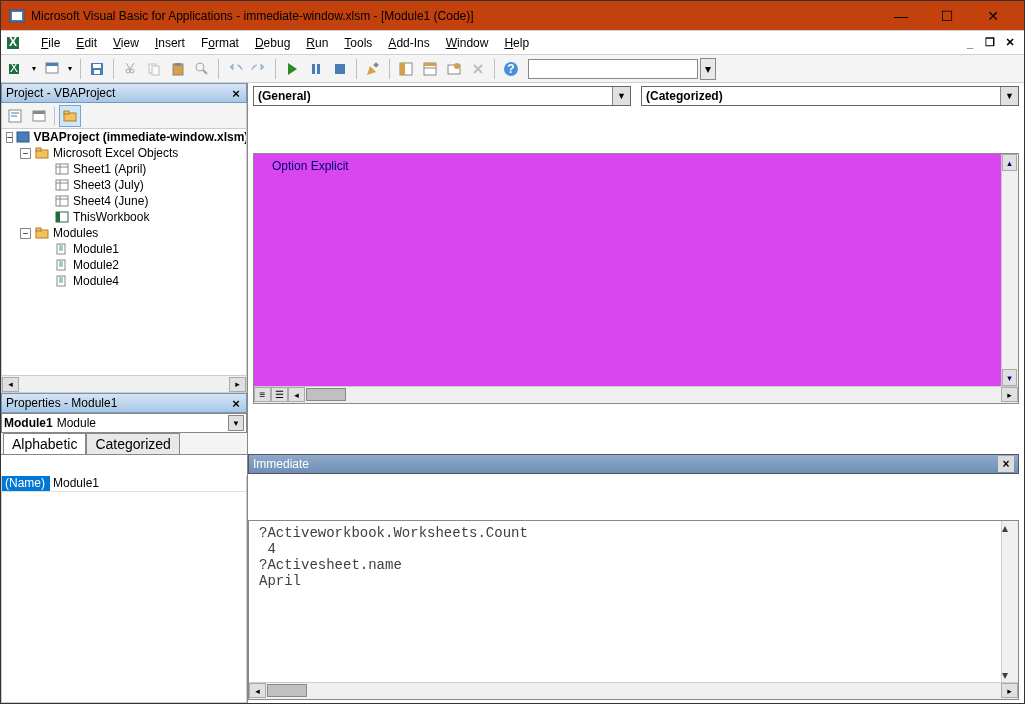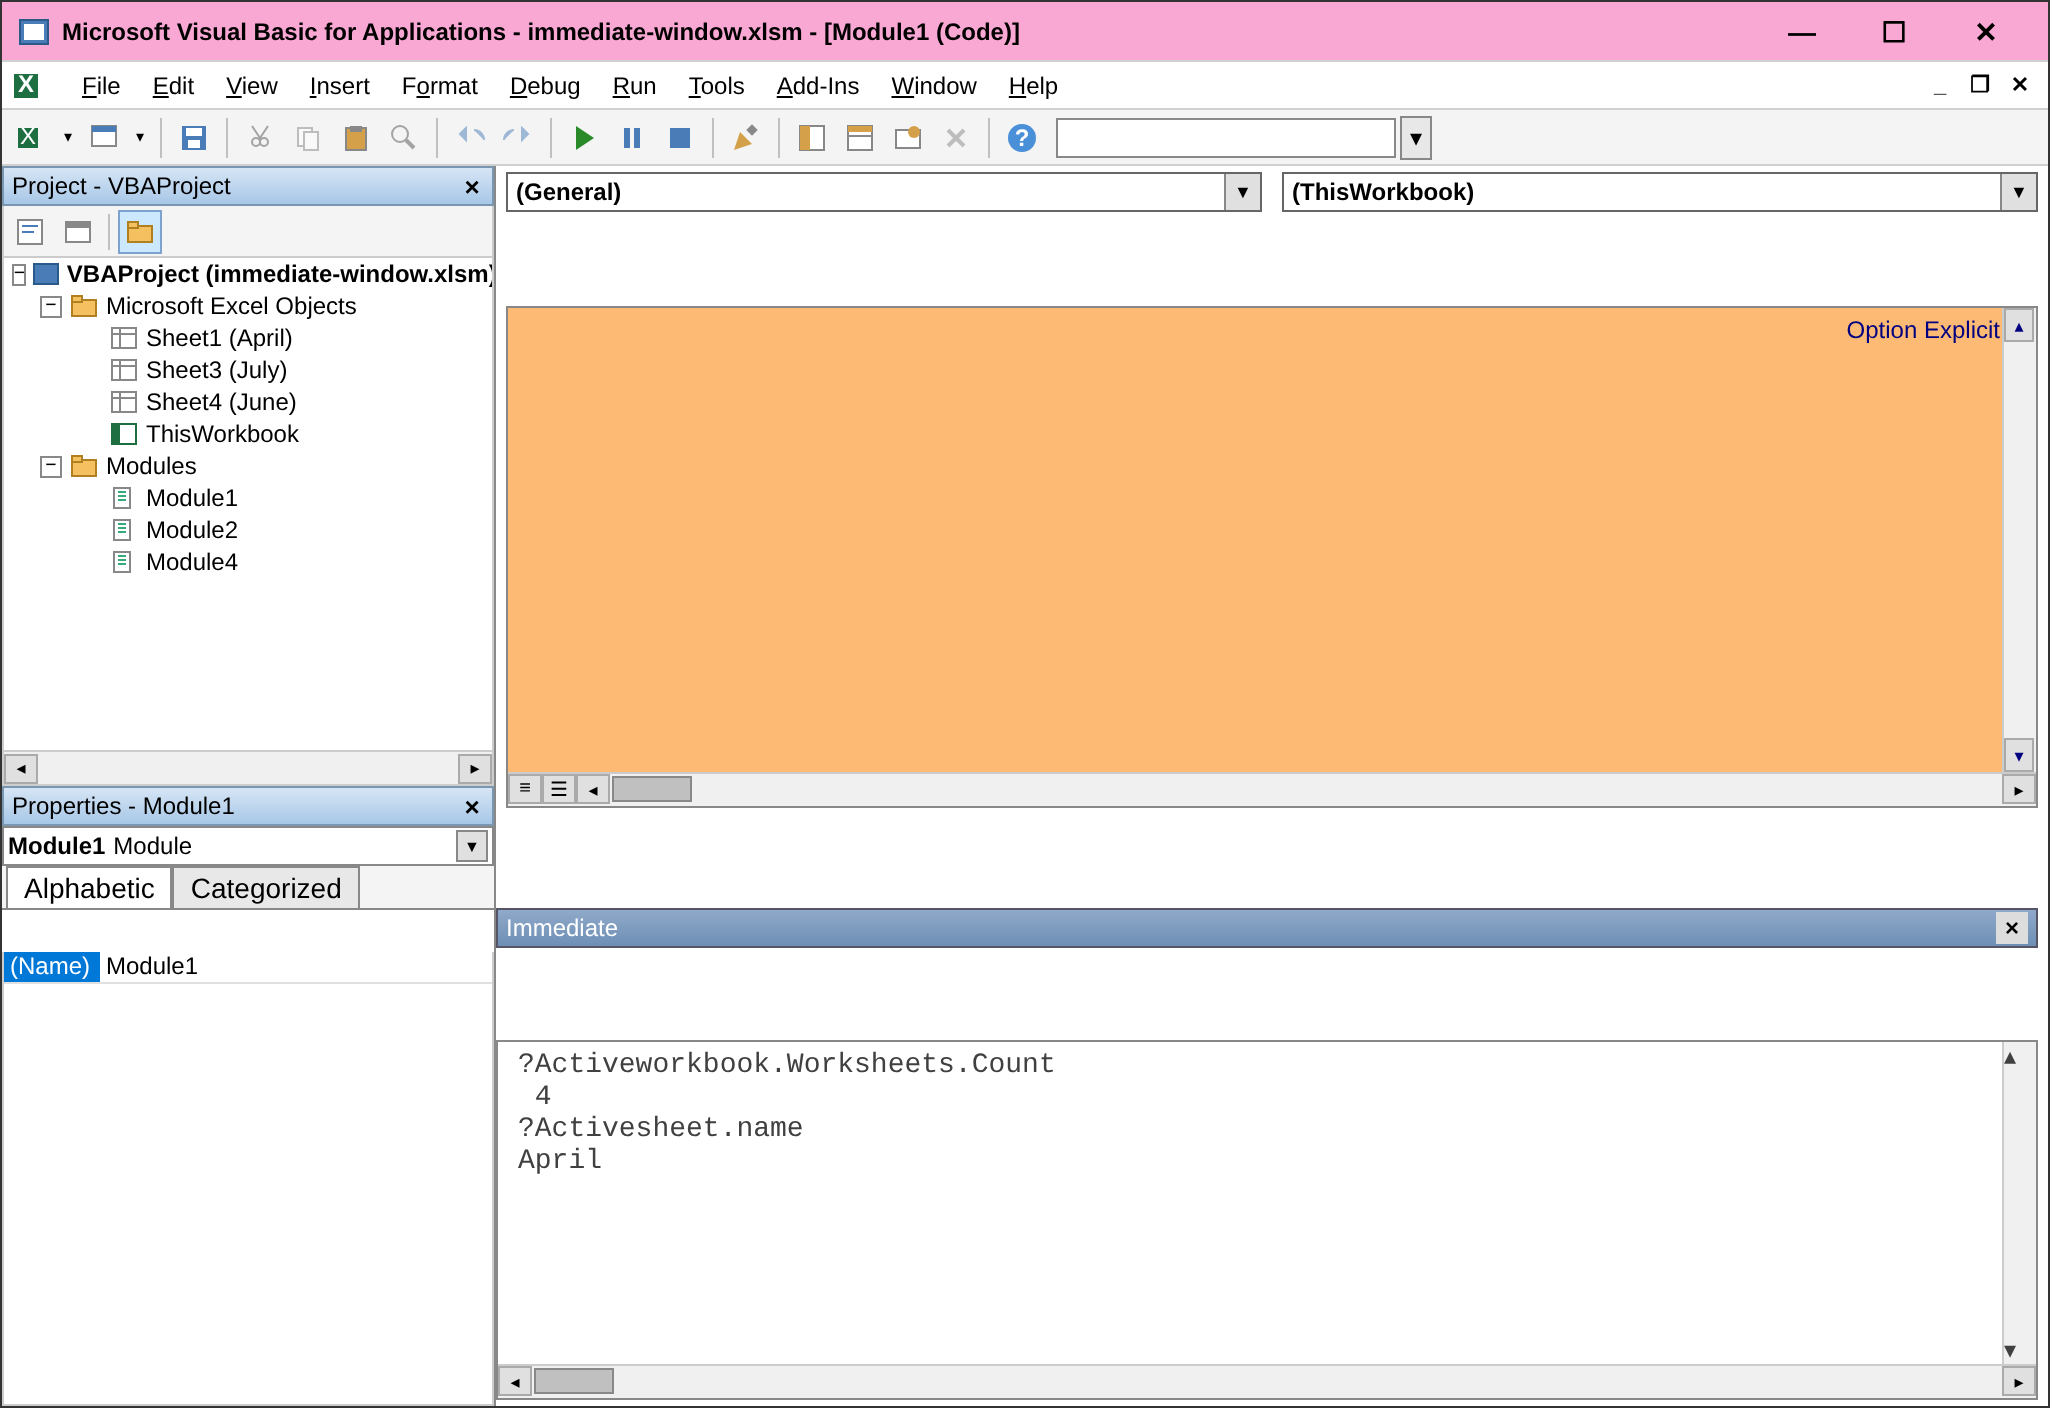--- a/index.html
+++ b/index.html
@@ -1,19 +1,19 @@
 <!DOCTYPE html>
 <html><head>
 <meta charset="utf-8">
 <style>
 * { box-sizing: border-box; margin: 0; padding: 0; font-family: 'Segoe UI', Tahoma, sans-serif; font-size: 12px; }
 body { background: #fff; width: 1025px; height: 704px; overflow: hidden; border: 1px solid #333; display: flex; flex-direction: column; }
 
 
-.titlebar { height: 30px; background: #f9a8d4; display: flex; align-items: center; padding: 0 8px; border-bottom: 1px solid #d0d0d0; font-weight: bold; }
+.titlebar { height: 30px; background: #c2410c; display: flex; align-items: center; padding: 0 8px; border-bottom: 1px solid #d0d0d0; }
 .titlebar .app-icon { width: 16px; height: 16px; margin-right: 6px; display:flex; align-items:center; justify-content:center; }
 .titlebar .title-text { flex: 1; font-size: 12px; color: #000; }
 .titlebar .window-controls { display: flex; gap: 0; }
 .titlebar .wc { width: 46px; height: 30px; display: flex; align-items: center; justify-content: center; cursor: pointer; font-size:14px; font-family: Arial; }
 
 
 .menubar { height: 24px; display: flex; align-items: center; padding: 0 4px; border-bottom: 1px solid #d0d0d0; }
 .menubar .excel-icon { width: 20px; height: 20px; margin-right: 8px; }
 .menubar .menu-item { padding: 3px 8px; cursor: pointer; }
 .menubar .menu-item u { text-decoration: underline; }
@@ -73,21 +73,21 @@
 .right-col { flex:1; display:flex; flex-direction:column;gap:46px; }
 
 
 .dd-row { height:24px; display:flex; padding:3px 5px; gap:10px; }
 .dd-box { flex:1; height:20px; border:1px solid #666; background:#fff; display:flex; align-items:center; padding:0 4px; position:relative;}
 .dd-box .dd-arrow { position:absolute; right:0; top:0; bottom:0; width:18px; background:#e0e0e0; border-left:1px solid #888; display:flex;align-items:center;justify-content:center;font-size:9px;cursor:pointer;}
 .dd-box b { font-weight:bold;}
 
 
 .code-wrap { flex:1; display:flex; flex-direction:column; border:1px solid #888; margin:0 5px;}
-.code-area { flex:1; background:#fdba74; padding:4px 18px; font-family:'Consolas','Courier New',monospace; font-size:14px; color:#000080; position:relative; overflow:auto;text-align:right;}
+.code-area { flex:1; background:#d946ef; padding:4px 18px; font-family:'Consolas','Courier New',monospace; font-size:14px; color:#000080; position:relative; overflow:auto;}
 .code-vscroll{position:absolute;right:0;top:0;bottom:0;width:17px;background:#f0f0f0;border-left:1px solid #ccc;}
 .code-vscroll .sbtn{width:15px;height:17px;background:#e0e0e0;border:1px solid #aaa;display:flex;align-items:center;justify-content:center;font-size:9px;cursor:pointer;}
 .code-bottom { height:17px; display:flex; background:#f0f0f0; border-top:1px solid #ccc;}
 .code-bottom .view-btn{width:17px;height:15px;border:1px solid #aaa;background:#e0e0e0;display:flex;align-items:center;justify-content:center;cursor:pointer;font-size:10px;}
 .code-bottom .sbtn{width:17px;height:15px;background:#e0e0e0;border:1px solid #aaa;display:flex;align-items:center;justify-content:center;font-size:9px;cursor:pointer;}
 .code-bottom .track{flex:1;}
 .code-bottom .thumb{width:40px;height:13px;background:#c0c0c0;border:1px solid #888;margin:1px;}
 
 
 .immediate-header { height:20px; background:linear-gradient(#8fa9c9,#6e8fb5); color:#fff; display:flex; align-items:center; padding:0 4px; margin:4px 5px 0 0px; border:1px solid #556;}
@@ -434,21 +434,21 @@
 
   </div>
 
   <div class="right-col">
     <div class="dd-row">
       <div class="dd-box">
         <b>(General)</b>
         <span class="dd-arrow">▼</span>
       </div>
       <div class="dd-box">
-        <b>(ThisWorkbook)</b>
+        <b>(Categorized)</b>
         <span class="dd-arrow">▼</span>
       </div>
     </div>
 
     <div class="code-wrap">
       <div class="code-area">
         <span>Option Explicit</span>
         <div class="code-vscroll">
           <div class="sbtn">▴</div>
           <div style="position:absolute;bottom:0;left:0;">

